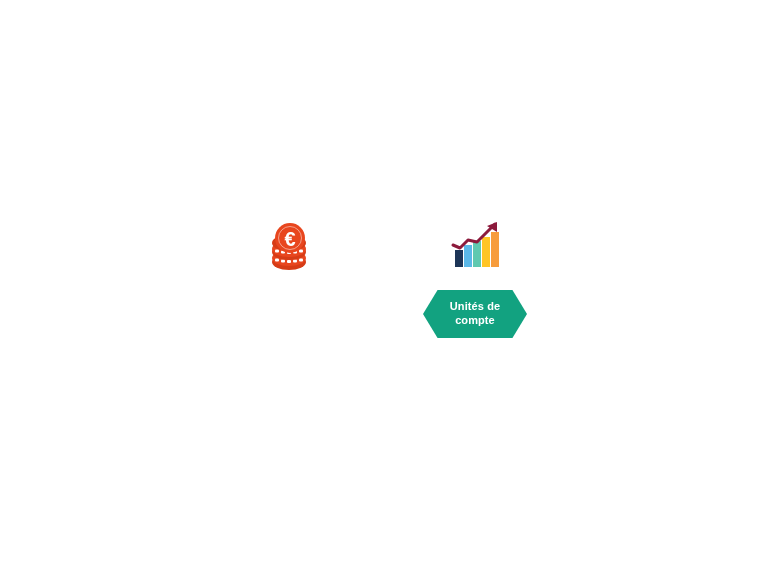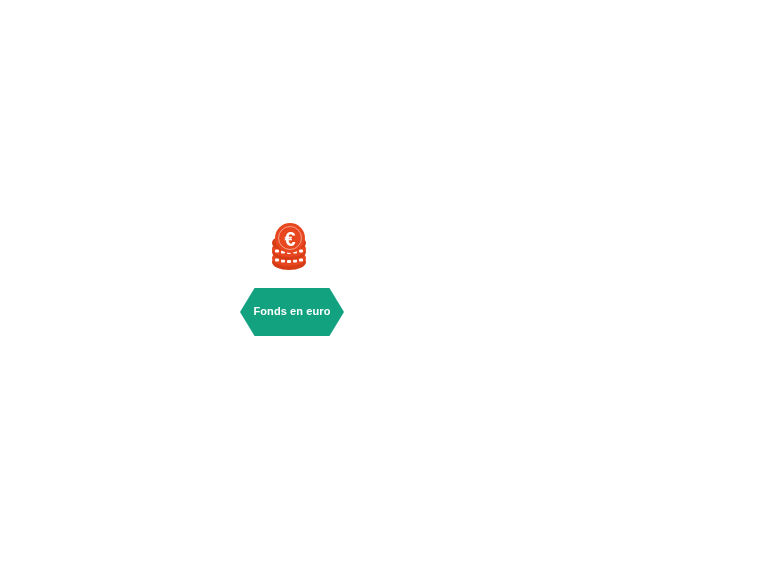--- a/index.html
+++ b/index.html
@@ -89,19 +89,36 @@
         <rect x="29" y="32.5" width="4" height="3" rx="1"></rect>
         <rect x="35" y="31.5" width="4" height="3" rx="1"></rect>
       </g>
       <ellipse cx="25" cy="25" rx="17" ry="8" fill="#d63c16"></ellipse>
 
       <circle cx="26" cy="20" r="15" fill="#e8461e"></circle>
       <circle cx="26" cy="20" r="11.5" fill="none" stroke="#ffffff" stroke-width="0.9" opacity="0.55"></circle>
       <text x="26" y="27.5" font-family="'Liberation Sans', sans-serif" font-size="20" font-weight="bold" fill="#ffffff" text-anchor="middle">€</text>
     </svg>
 
+  </div>
+
+  <div class="option-card" id="card-unites-de-compte">
+
+    <svg class="option-icon" viewBox="0 0 56 56">
+
+      <rect x="8" y="32" width="8" height="17" fill="#1d3557"></rect>
+      <rect x="17" y="27" width="8" height="22" fill="#5bb8e8"></rect>
+      <rect x="26" y="23" width="8" height="26" fill="#5fc9b0"></rect>
+      <rect x="35" y="19" width="8" height="30" fill="#ffc526"></rect>
+      <rect x="44" y="14" width="8" height="35" fill="#f79c3c"></rect>
+
+      <polyline points="6,27 13,30 21,22 30,24 39,15 48,6" fill="none" stroke="#8c1a3c" stroke-width="3" stroke-linecap="round" stroke-linejoin="round"></polyline>
+
+      <polygon points="50,4 50,14 40,8" fill="#8c1a3c"></polygon>
+    </svg>
+
     <div class="hex-label">
-      <span class="hex-label-text">Fonds en euro</span>
+      <span class="hex-label-text">Unités de
+compte</span>
     </div>
   </div>
-
 
 </div>
 
 </body></html>

